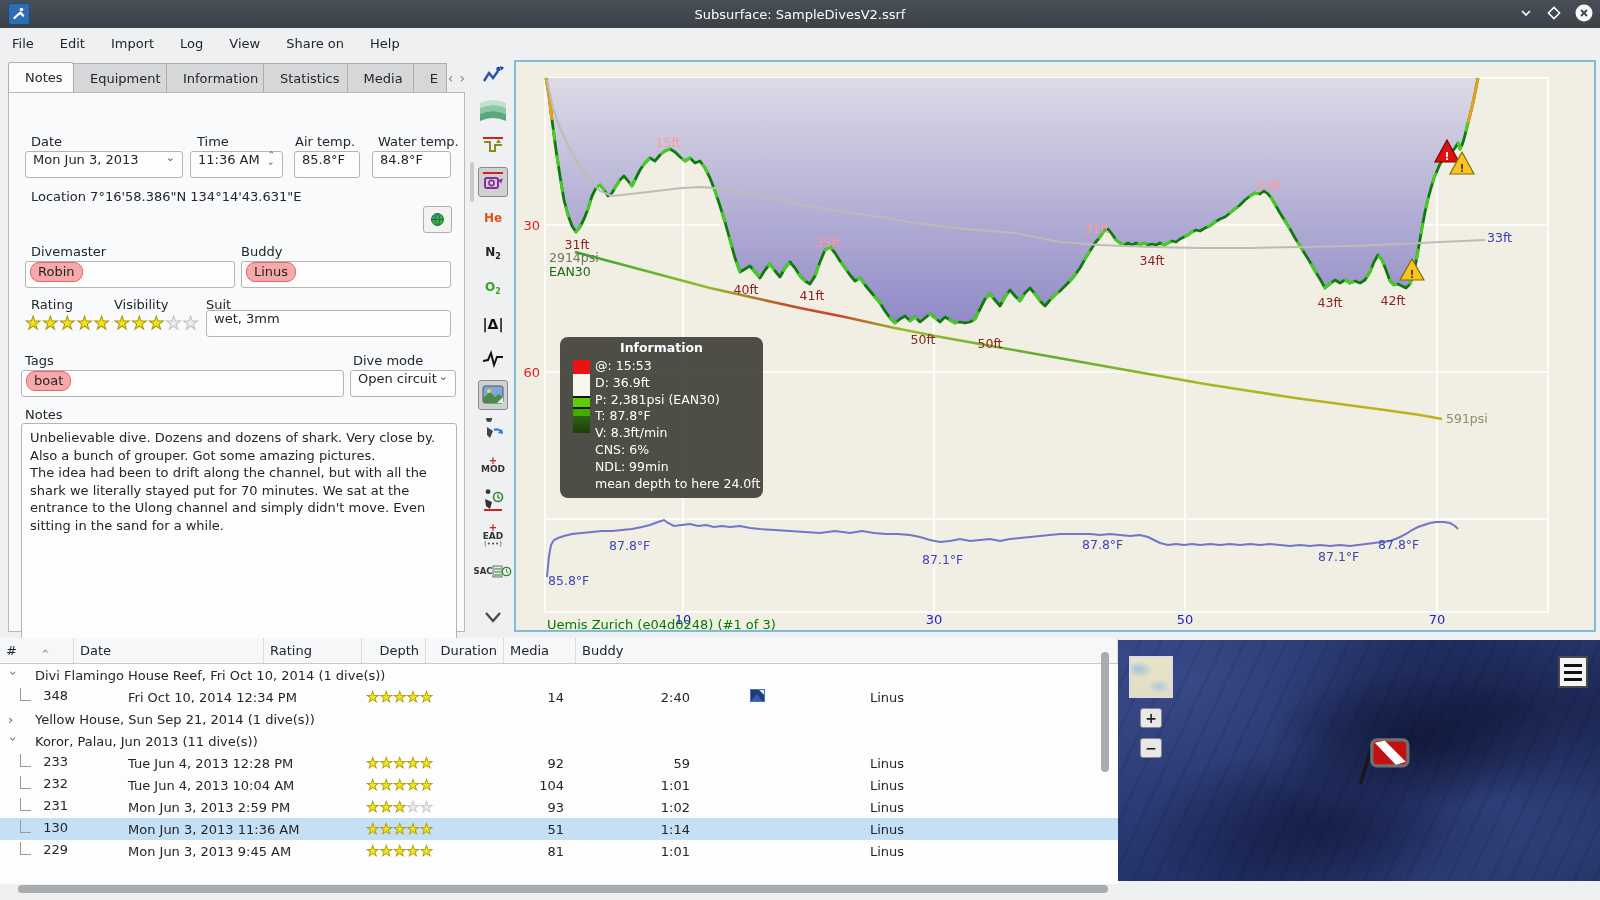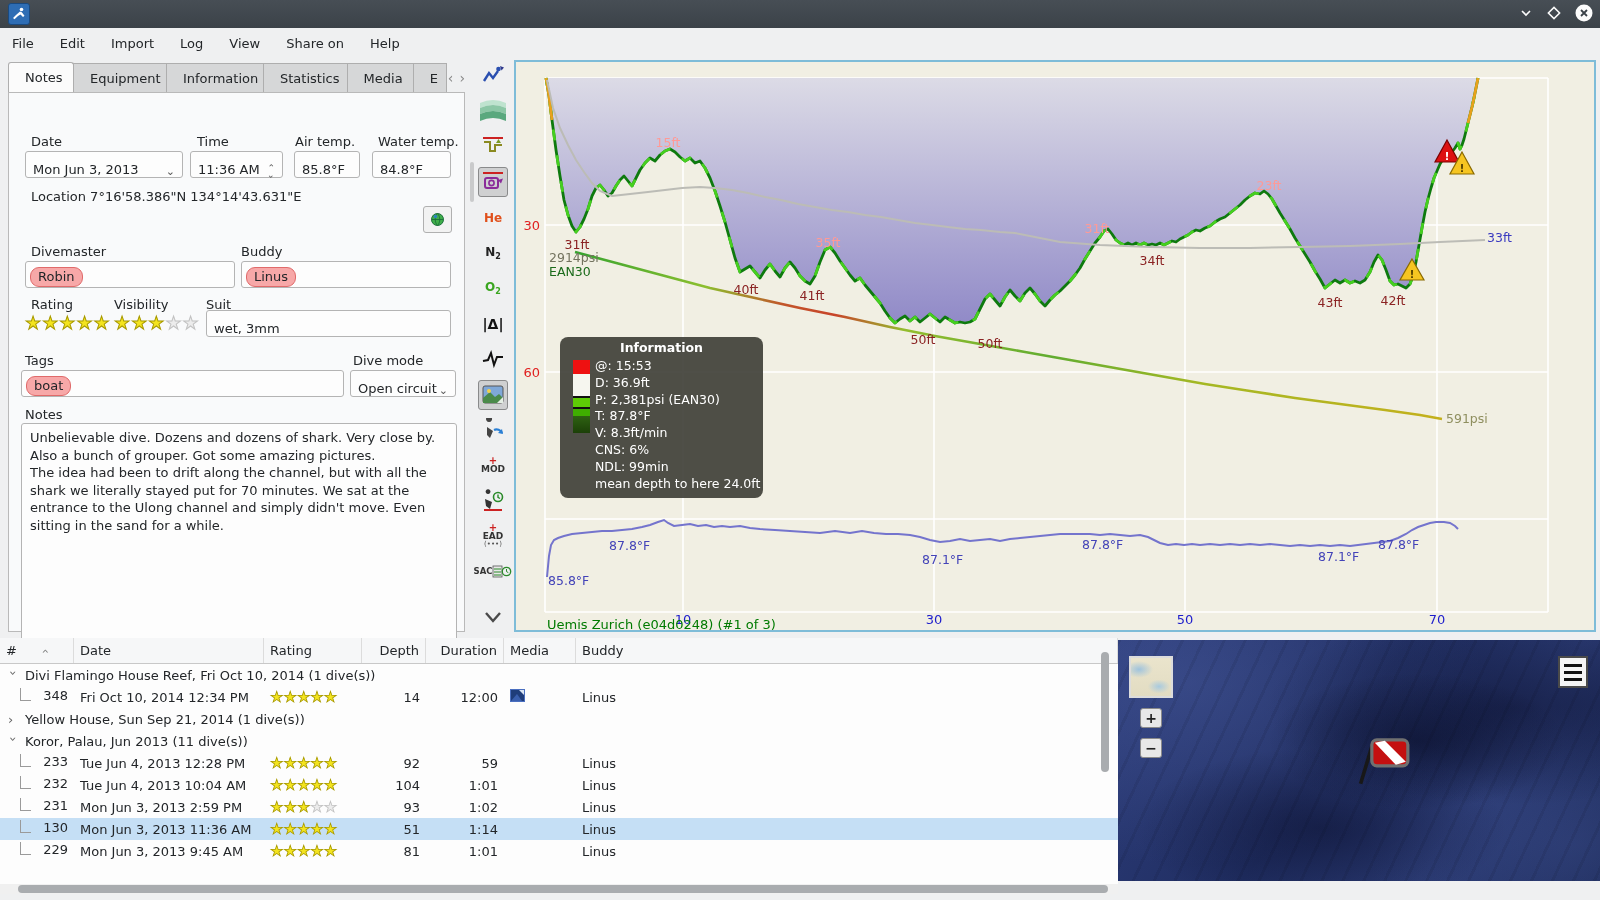--- a/index.html
+++ b/index.html
@@ -24,21 +24,21 @@
   .tabbar { position:absolute; left:0; top:0; width:457px; height:30px; display:flex; align-items:flex-end; }
   .tab { height:29px; padding:0 16px; display:flex; align-items:center; background:#d6d7d8;
          border:1px solid #aeaeae; border-bottom:none; margin-right:-1px; font-size:13px; white-space:nowrap; overflow:hidden; }
   .tab.active { background:#fbfbfb; height:30px; border-top-left-radius:3px; border-top-right-radius:3px; position:relative; z-index:2; }
   .tab.partial { max-width:30px; }
   .tabscroll { display:flex; margin-left:2px; color:#8a8a8a; font-size:14px; gap:6px; padding-bottom:6px; }
   .panel-body { position:absolute; left:0; top:30px; width:457px; height:540px; background:#f9fafb;
                 border:1px solid #b9b9b9; }
   .flabel { position:absolute; font-size:13px; color:#232629; }
   .input, .combo, .spinbox { position:absolute; background:#fdfdfd; border:1px solid #b4b4b4; border-radius:3px;
-           display:flex; align-items:flex-end; padding:0 7px; font-size:13px; }
+           display:flex; align-items:flex-start; padding:0 7px; font-size:13px; }
   .combo { justify-content:space-between; }
   .chev { color:#555; font-size:11px; line-height:1; }
   .pill { background:#f7a8a8; border:1px solid #e06a6a; border-radius:9px; padding:1px 7px 2px; font-size:13px; }
   .stars { position:absolute; display:flex; gap:1px; font-size:18px; line-height:1; }
   .star.filled { color:#f4e41e; -webkit-text-stroke:1px #a89a00; }
   .star.empty  { color:#ececec; -webkit-text-stroke:1px #c2c2c2; }
   textarea.notes { position:absolute; resize:none; background:#fdfdfd; border:1px solid #b4b4b4; border-radius:3px;
                    font-family:"DejaVu Sans", sans-serif; font-size:13px; line-height:1.35; padding:5px 8px; color:#232629; }
   .globe-btn { position:absolute; background:#f2f2f2; border:1px solid #b0b0b0; border-radius:3px;
                display:flex; align-items:center; justify-content:center; }
@@ -61,25 +61,25 @@
   .ib-rows { position:absolute; left:35px; top:21px; line-height:16.8px; }
   .ib-colorbar { position:absolute; left:13px; top:23px; width:17px; }
   .ib-colorbar div { width:17px; }
 
   
   .dive-list { position:absolute; left:0; top:638px; width:1118px; height:246px; background:#fdfdfd; }
   .dl-header { display:grid; grid-template-columns:74px 190px 98px 64px 78px 72px 1fr; height:26px;
                background:#f6f7f8; border-bottom:1px solid #c8c8c8; align-items:center; }
   .dl-header > div { padding:0 6px; border-right:1px solid #dcdcdc; height:100%; display:flex; align-items:center; overflow:hidden; }
   .dl-header .ralign { justify-content:flex-end; }
-  .dl-row { display:grid; grid-template-columns:74px 190px 98px 64px 78px 72px 1fr; height:22px; align-items:center; }
+  .dl-row { display:grid; grid-template-columns:74px 190px 98px 64px 78px 72px 1fr; height:22px; align-items:center;gap:48px; }
   .dl-row.selected { background:#c5dff5; }
   .dl-row .cell { padding:0 6px; overflow:hidden; white-space:nowrap; }
   .dl-row .ralign { text-align:right; }
-  .trip-row { display:flex; align-items:center; height:22px; padding-left:8px; gap:7px; }
+  .trip-row { display:flex; align-items:center; height:22px; padding-left:8px; gap:17px; }
   .tree-twist { color:#666; font-size:13px; width:10px; display:inline-block; }
   .tree-corner { display:inline-block; width:11px; height:13px; border-left:1px solid #9a9a9a;
                  border-bottom:1px solid #9a9a9a; margin:0 4px 6px 14px; }
   .lstars { font-size:15px; letter-spacing:0; }
   .lstars .star.filled { -webkit-text-stroke:0.8px #a89a00; }
   .lstars .star.empty  { -webkit-text-stroke:0.8px #c2c2c2; }
   .hscroll { position:absolute; left:0; top:884px; width:1118px; height:10px; background:#f0f0f0; }
   .hthumb { position:absolute; left:18px; top:1px; width:1090px; height:8px; background:#a9acaf; border-radius:4px; }
   .vscroll { position:absolute; left:1101px; top:652px; width:8px; height:120px; background:#a9acaf; border-radius:4px; }
 
@@ -111,20 +111,21 @@
 
 <div class="titlebar">
   <div class="appicon">
     <svg width="16" height="16" viewBox="0 0 16 16">
         <g fill="#ffffff">
           <circle cx="10.5" cy="3.5" r="1.8"></circle>
           <path d="M9 5.5 L5 9 L2 12 L3.5 13.2 L7 10 L9.5 8.5 L12 11 L13.5 9.8 L10.8 6.2 Z"></path>
         </g>
       </svg>
   </div>
+  <div class="wintitle">Subsurface: SampleDivesV2.ssrf</div>
   <div class="winbtns">
     <span><svg width="16" height="16" viewBox="0 0 16 16">
           <polyline points="4,6 8,10 12,6" fill="none" stroke="#fcfcfc" stroke-width="1.6"></polyline>
         </svg></span>
     <span><svg width="16" height="16" viewBox="0 0 16 16">
           <rect x="4" y="4" width="8" height="8" fill="none" stroke="#fcfcfc" stroke-width="1.5" transform="rotate(45 8 8)"></rect>
         </svg></span>
     <span><svg width="20" height="20" viewBox="0 0 20 20">
           <circle cx="10" cy="10" r="8.5" fill="#fcfcfc"></circle>
           <path d="M7 7 L13 13 M13 7 L7 13" stroke="#3b4248" stroke-width="1.8"></path>
@@ -526,21 +527,21 @@
   <div>
       <div class="trip-row">
         <span class="tree-twist" style="transform: rotate(90deg);">›</span>
         <span>Divi Flamingo House Reef, Fri Oct 10, 2014 (1 dive(s))</span>
       </div>
       <div class="dl-row">
         <div class="cell ralign"><span class="tree-corner" style="float:left"></span><span>348</span></div>
         <div class="cell">Fri Oct 10, 2014 12:34 PM</div>
         <div class="cell lstars"><span class="star filled">★</span><span class="star filled">★</span><span class="star filled">★</span><span class="star filled">★</span><span class="star filled">★</span></div>
         <div class="cell ralign">14</div>
-        <div class="cell ralign">12:00</div>
+        <div class="cell ralign">2:40</div>
         <div class="cell"><svg width="15" height="13" viewBox="0 0 15 13">
             <rect x="0.5" y="0.5" width="14" height="12" fill="#1f3d7a" stroke="#4a6fc0"></rect>
             <polygon points="1,12 7,5 12,12" fill="#3a5fae"></polygon>
             <polygon points="9,1 14,1 14,6" fill="#d8e4f4"></polygon>
           </svg></div>
         <div class="cell">Linus</div>
       </div>
       <div class="trip-row">
         <span class="tree-twist">›</span>
         <span>Yellow House, Sun Sep 21, 2014 (1 dive(s))</span>

